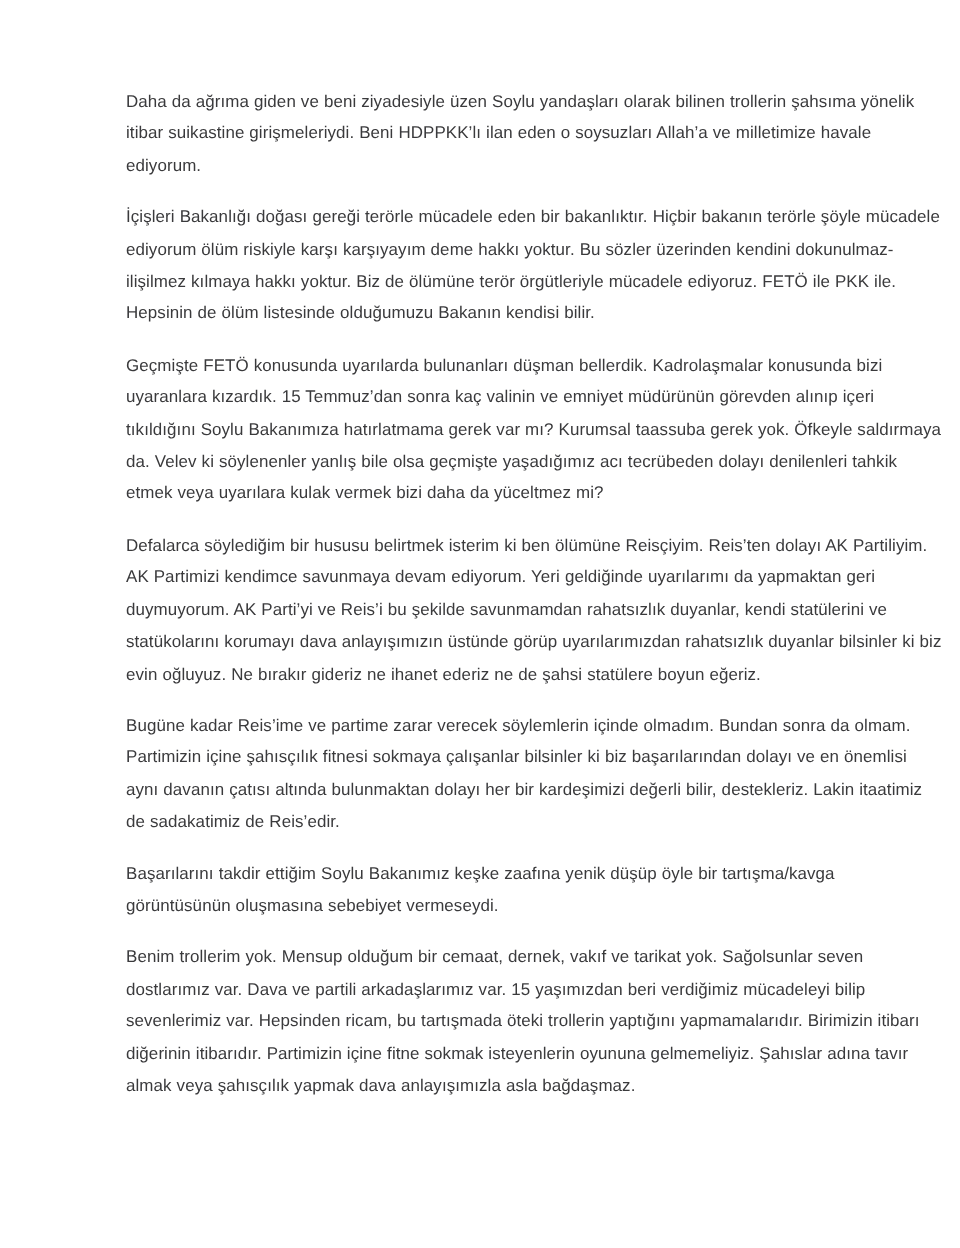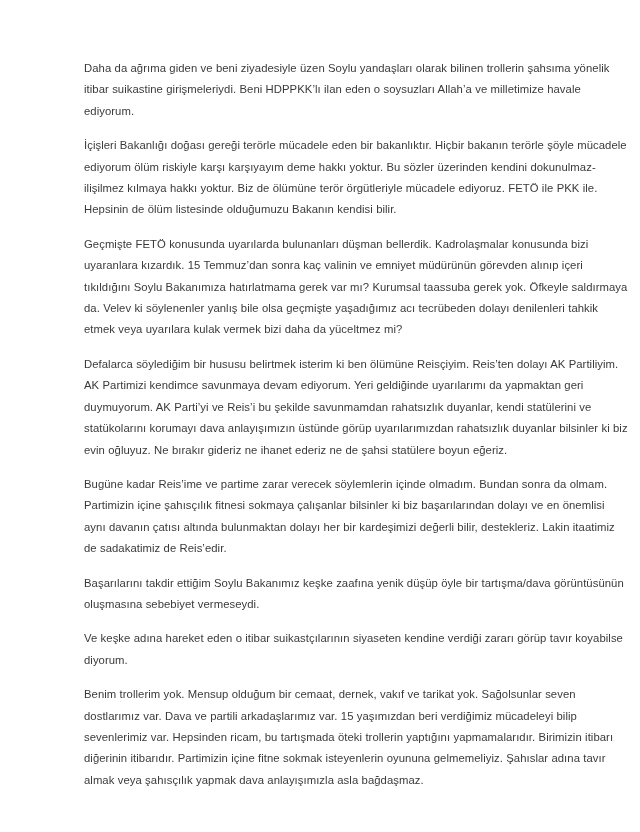--- a/index.html
+++ b/index.html
@@ -45,18 +45,17 @@
 </head>
 <body>
 
 <div class="page">
   <div class="doc-body">
     <p class="para">Daha da ağrıma giden ve beni ziyadesiyle üzen Soylu yandaşları olarak bilinen trollerin şahsıma yönelik itibar suikastine girişmeleriydi. Beni HDPPKK’lı ilan eden o soysuzları Allah’a ve milletimize havale ediyorum.</p>
     <p class="para">İçişleri Bakanlığı doğası gereği terörle mücadele eden bir bakanlıktır. Hiçbir bakanın terörle şöyle mücadele ediyorum ölüm riskiyle karşı karşıyayım deme hakkı yoktur. Bu sözler üzerinden kendini dokunulmaz-ilişilmez kılmaya hakkı yoktur. Biz de ölümüne terör örgütleriyle mücadele ediyoruz. FETÖ ile PKK ile. Hepsinin de ölüm listesinde olduğumuzu Bakanın kendisi bilir.</p>
     <p class="para">Geçmişte FETÖ konusunda uyarılarda bulunanları düşman bellerdik. Kadrolaşmalar konusunda bizi uyaranlara kızardık. 15 Temmuz’dan sonra kaç valinin ve emniyet müdürünün görevden alınıp içeri tıkıldığını Soylu Bakanımıza hatırlatmama gerek var mı? Kurumsal taassuba gerek yok. Öfkeyle saldırmaya da. Velev ki söylenenler yanlış bile olsa geçmişte yaşadığımız acı tecrübeden dolayı denilenleri tahkik etmek veya uyarılara kulak vermek bizi daha da yüceltmez mi?</p>
     <p class="para">Defalarca söylediğim bir hususu belirtmek isterim ki ben ölümüne Reisçiyim. Reis’ten dolayı AK Partiliyim. AK Partimizi kendimce savunmaya devam ediyorum. Yeri geldiğinde uyarılarımı da yapmaktan geri duymuyorum. AK Parti’yi ve Reis’i bu şekilde savunmamdan rahatsızlık duyanlar, kendi statülerini ve statükolarını korumayı dava anlayışımızın üstünde görüp uyarılarımızdan rahatsızlık duyanlar bilsinler ki biz evin oğluyuz. Ne bırakır gideriz ne ihanet ederiz ne de şahsi statülere boyun eğeriz.</p>
     <p class="para">Bugüne kadar Reis’ime ve partime zarar verecek söylemlerin içinde olmadım. Bundan sonra da olmam. Partimizin içine şahısçılık fitnesi sokmaya çalışanlar bilsinler ki biz başarılarından dolayı ve en önemlisi aynı davanın çatısı altında bulunmaktan dolayı her bir kardeşimizi değerli bilir, destekleriz. Lakin itaatimiz de sadakatimiz de Reis’edir.</p>
-    <p class="para">Başarılarını takdir ettiğim Soylu Bakanımız keşke zaafına yenik düşüp öyle bir tartışma/dava görüntüsünün oluşmasına sebebiyet vermeseydi.</p>
-    <p class="para">Ve keşke adına hareket eden o itibar suikastçılarının siyaseten kendine verdiği zararı görüp tavır koyabilse diyorum.</p>
+    <p class="para">Başarılarını takdir ettiğim Soylu Bakanımız keşke zaafına yenik düşüp öyle bir tartışma/kavga görüntüsünün oluşmasına sebebiyet vermeseydi.</p>
     <p class="para">Benim trollerim yok. Mensup olduğum bir cemaat, dernek, vakıf ve tarikat yok. Sağolsunlar seven dostlarımız var. Dava ve partili arkadaşlarımız var. 15 yaşımızdan beri verdiğimiz mücadeleyi bilip sevenlerimiz var. Hepsinden ricam, bu tartışmada öteki trollerin yaptığını yapmamalarıdır. Birimizin itibarı diğerinin itibarıdır. Partimizin içine fitne sokmak isteyenlerin oyununa gelmemeliyiz. Şahıslar adına tavır almak veya şahısçılık yapmak dava anlayışımızla asla bağdaşmaz.</p>
 
   </div>
 </div>
 
 </body></html>

